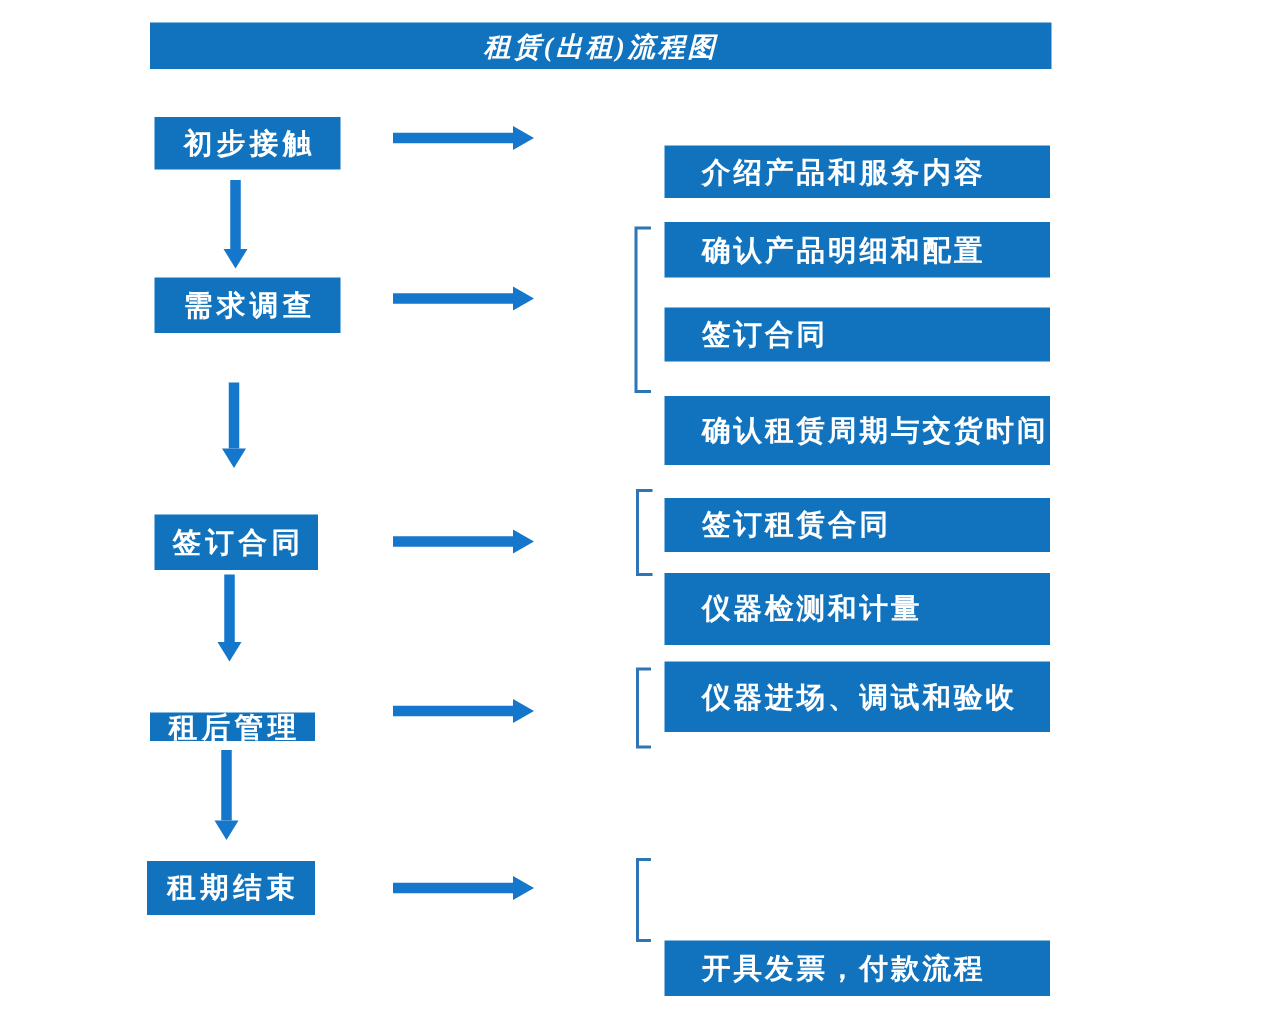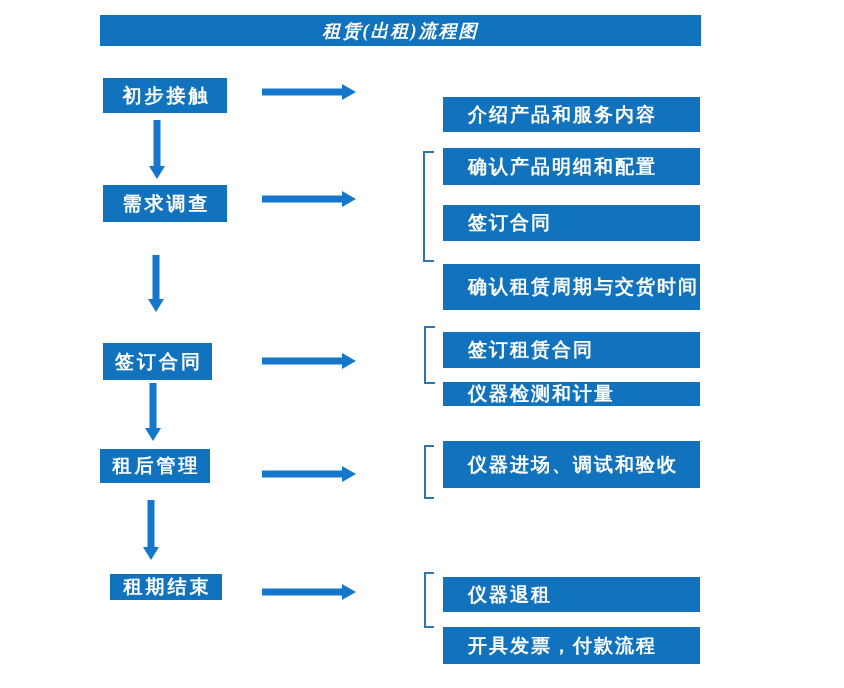--- a/index.html
+++ b/index.html
@@ -107,30 +107,29 @@
     <path class="bracket-path" d="M435,327 H425 V383 H435"></path>
     <path class="bracket-path" d="M434,446 H425 V498 H434"></path>
     <path class="bracket-path" d="M434,573 H425 V627 H434"></path>
   </svg>
 
   <div class="banner">租赁(出租)流程图</div>
 
   <div class="lbox" style="left:103px;top:78px;width:124px;height:35px">初步接触</div>
   <div class="lbox" style="left:103px;top:185px;width:124px;height:37px">需求调查</div>
   <div class="lbox" style="left:103px;top:343px;width:109px;height:37px">签订合同</div>
-  <div class="lbox" style="left:100px;top:449px;width:110px;height:34px">租后管理</div>
-  <div class="lbox" style="left:110px;top:574px;width:112px;height:26px">租期结束</div>
+  <div class="lbox" style="left:100px;top:475px;width:110px;height:19px">租后管理</div>
+  <div class="lbox" style="left:98px;top:574px;width:112px;height:36px">租期结束</div>
 
   <div class="rbox" style="top:78px;height:35px">介绍产品和服务内容</div>
 
   <div class="rbox" style="top:129px;height:37px">确认产品明细和配置</div>
   <div class="rbox" style="top:186px;height:36px">签订合同</div>
   <div class="rbox" style="top:245px;height:46px">确认租赁周期与交货时间</div>
 
   <div class="rbox" style="top:313px;height:36px">签订租赁合同</div>
-  <div class="rbox" style="top:363px;height:24px">仪器检测和计量</div>
+  <div class="rbox" style="top:363px;height:48px">仪器检测和计量</div>
 
   <div class="rbox" style="top:422px;height:47px">仪器进场、调试和验收</div>
 
-  <div class="rbox" style="top:558px;height:35px">仪器退租</div>
   <div class="rbox" style="top:608px;height:37px">开具发票，付款流程</div>
 
 </div>
 
 </body></html>

